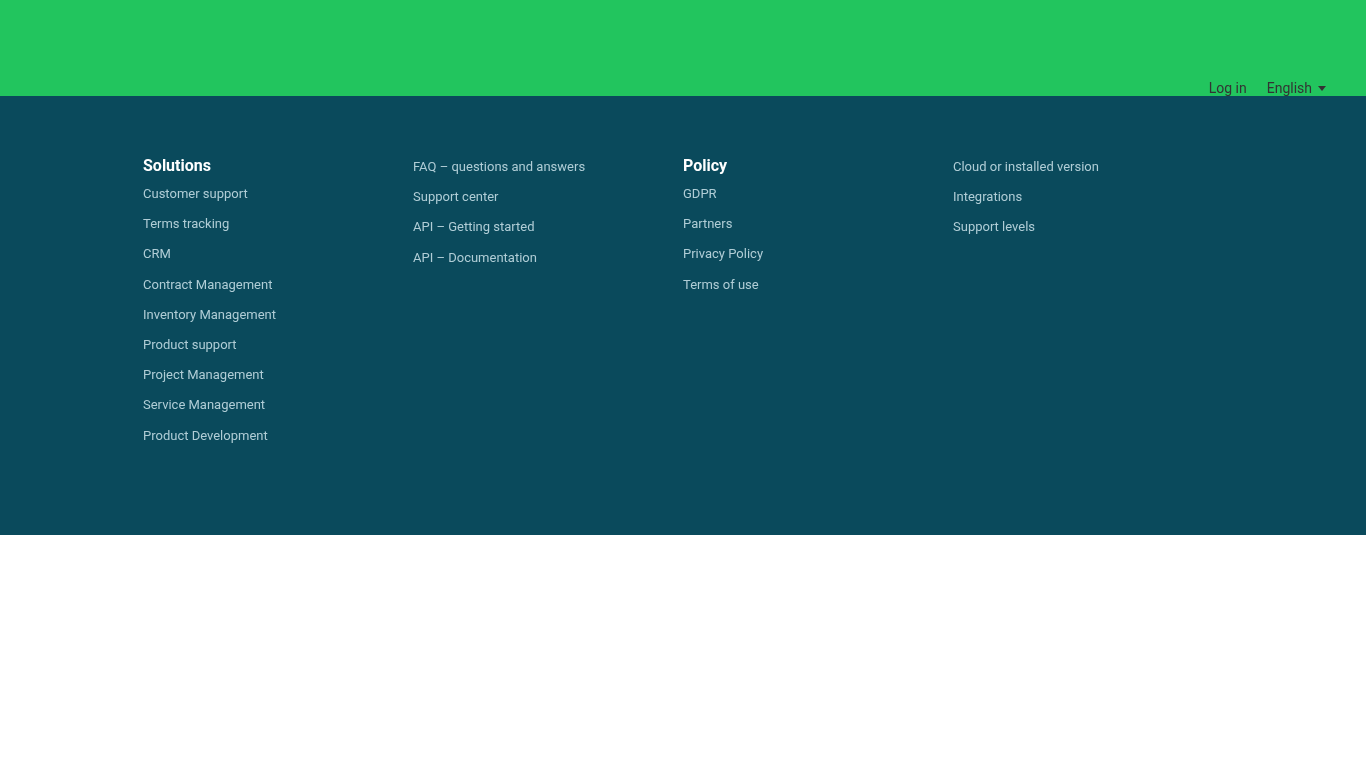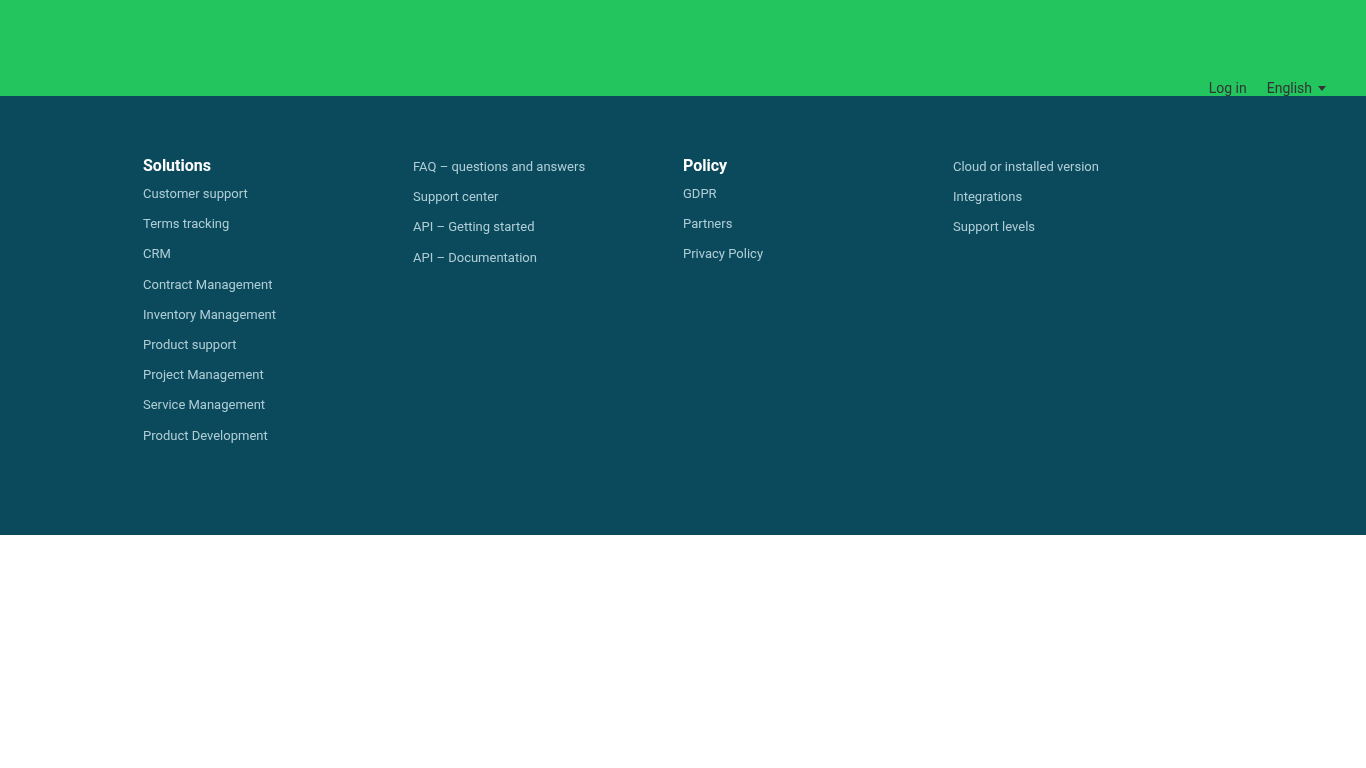--- a/index.html
+++ b/index.html
@@ -143,20 +143,21 @@
         <li><a href="#">API – Documentation</a></li>
       </ul>
     </div>
 
     <div class="footer-col">
       <div class="footer-col-title">Policy</div>
       <ul>
         <li><a href="#">GDPR</a></li>
         <li><a href="#">Partners</a></li>
         <li><a href="#">Privacy Policy</a></li>
+        <li><a href="#">Terms of use</a></li>
       </ul>
     </div>
 
     <div class="footer-col">
       <ul>
         <li><a href="#">Cloud or installed version</a></li>
         <li><a href="#">Integrations</a></li>
         <li><a href="#">Support levels</a></li>
       </ul>
     </div>

